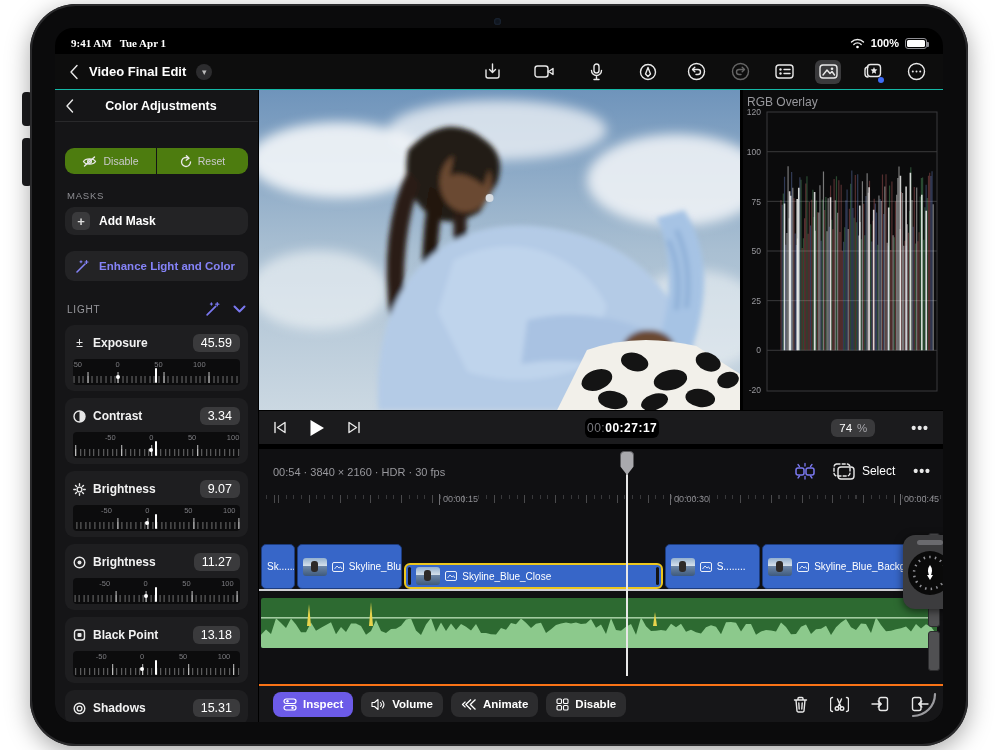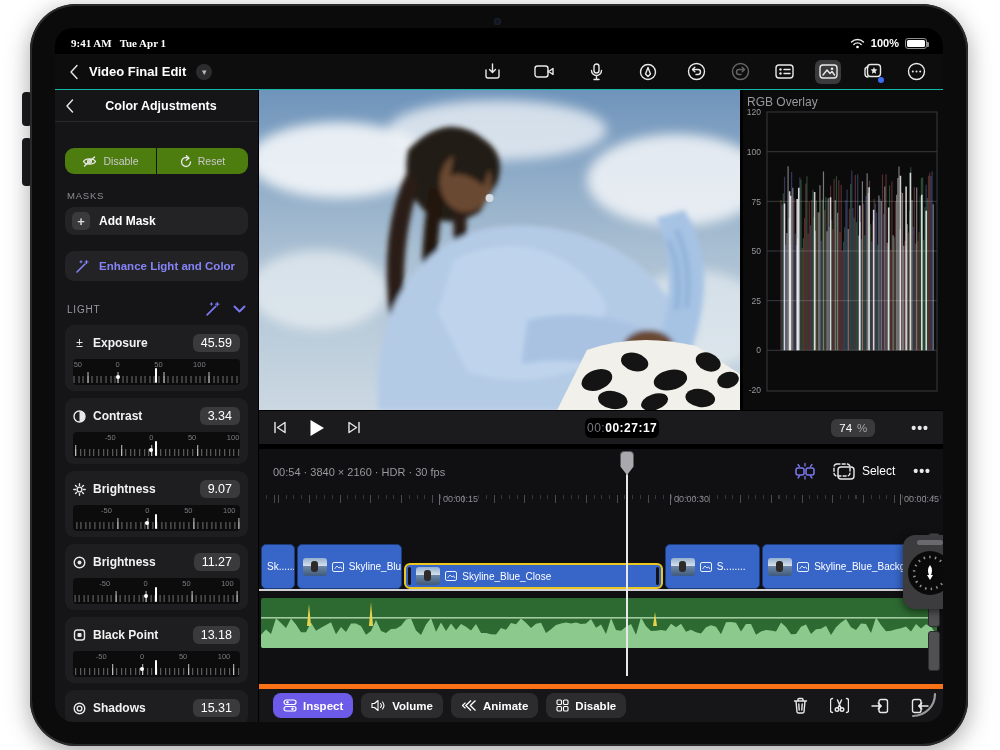--- a/index.html
+++ b/index.html
@@ -135,21 +135,21 @@
 
   .tl-scroll { position:absolute; right:3px; top:84px; width:12px; display:flex; flex-direction:column; gap:4px; z-index:6; }
   .tl-scroll .s { background:#505052; border:1px solid #2c2c2e; border-radius:3px; }
 
   .jog { position:absolute; left:644px; top:86px; width:54px; height:74px; background:#3c3c3e; border-radius:12px;
          z-index:7; box-shadow:0 2px 8px rgba(0,0,0,.6); display:flex; flex-direction:column; align-items:center; }
   .jog-grip { width:26px; height:5px; border-radius:3px; background:#6a6a6e; margin-top:5px; }
   .jog-dial { width:44px; height:44px; border-radius:50%; background:#0a0a0a; margin-top:6px; position:relative; }
 
   
-  .bottombar { position:absolute; left:0; right:0; bottom:0; height:38px; background:#161618; border-top:5px solid #f97316;
+  .bottombar { position:absolute; left:0; right:0; bottom:0; height:38px; background:#161618; border-top:2px solid #f97316;
                display:flex; align-items:center; padding:0 14px; gap:8px; }
   .bbtn { display:flex; align-items:center; gap:6px; background:#2c2c2e; border-radius:8px; height:25px;
           padding:0 10px; color:#fff; font-size:11.5px; font-weight:bold; }
   .bbtn.active { background:#6c5be8; }
   .bb-icons { margin-left:auto; display:flex; gap:22px; align-items:center; }
 
   .corner-curve { position:absolute; right:6px; bottom:4px; width:26px; height:26px; z-index:9; }
 </style>
 </head>
 <body>

